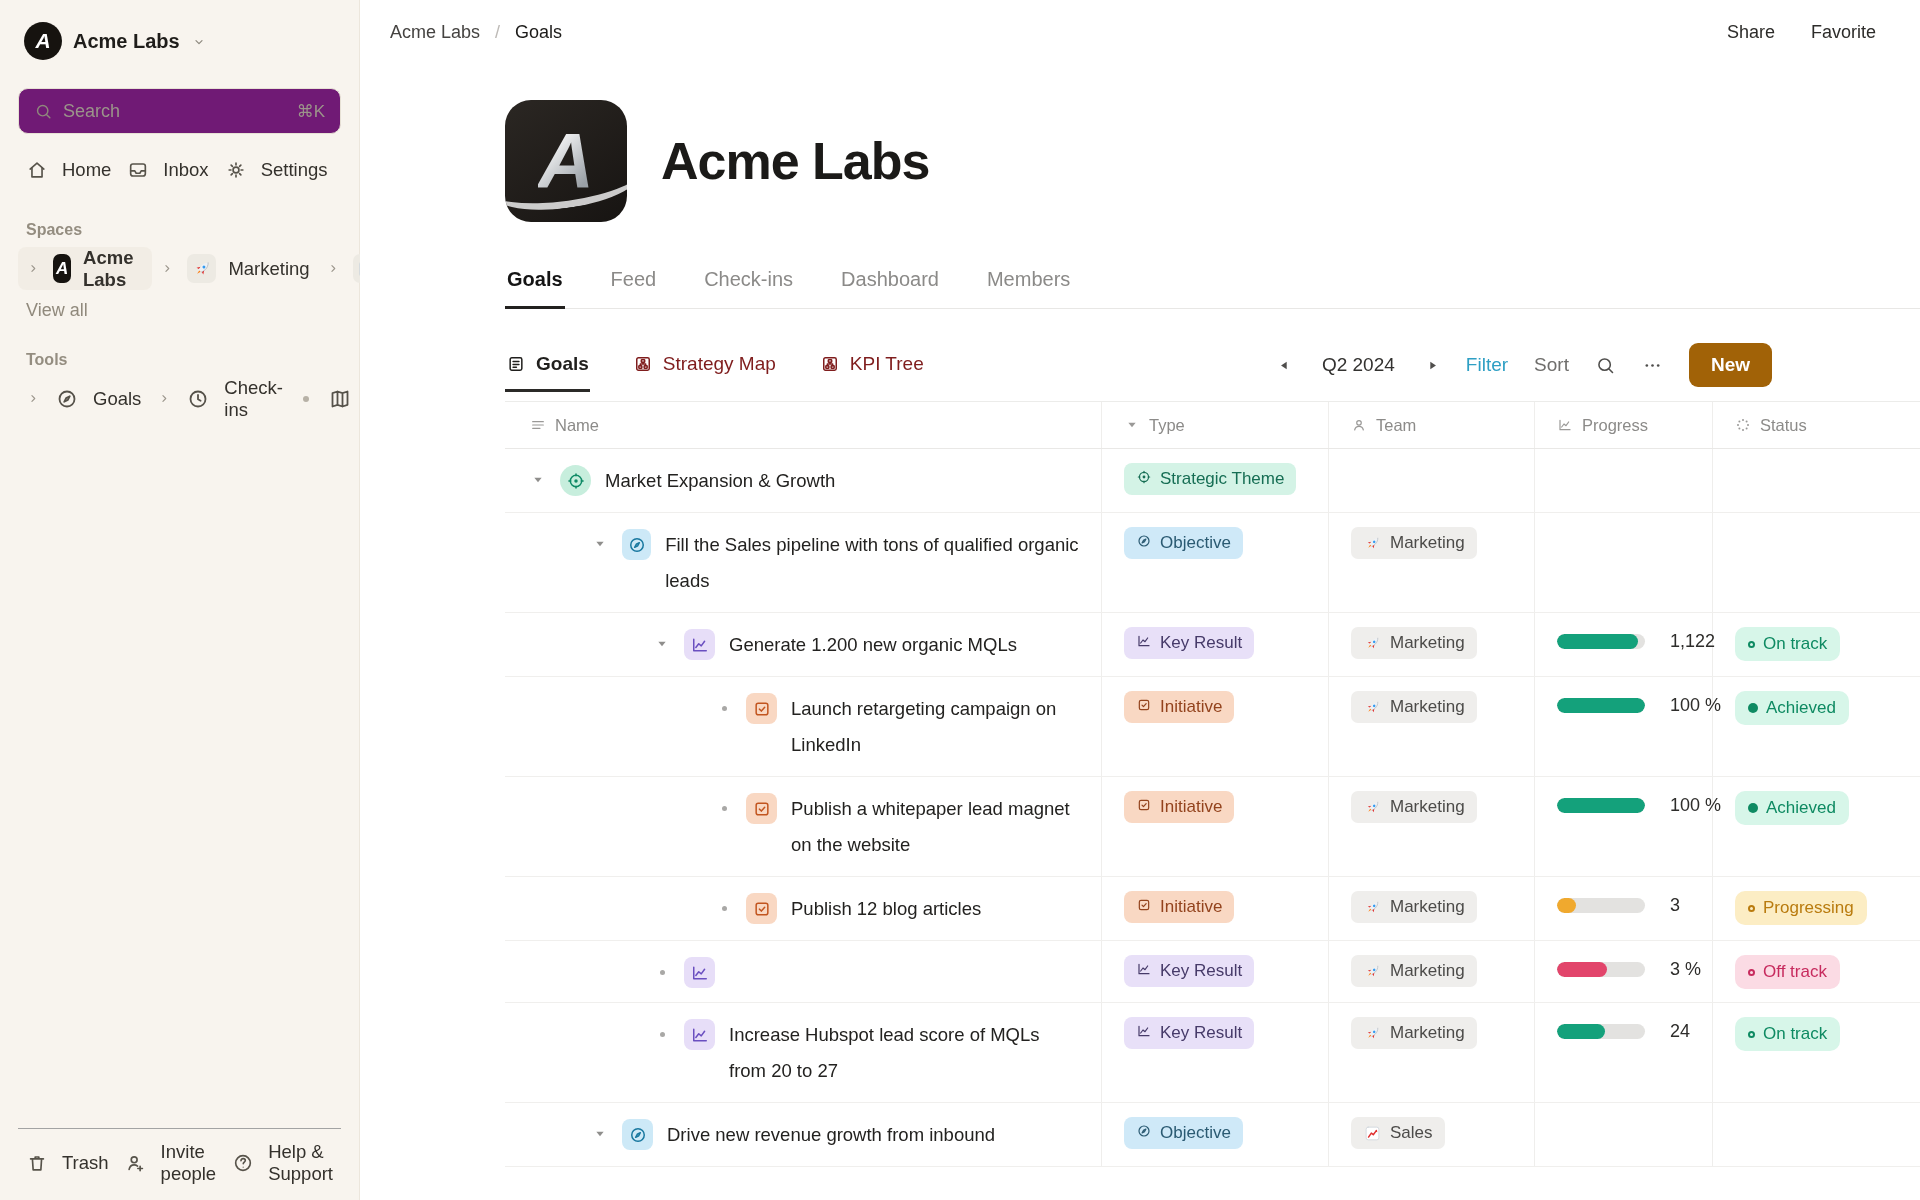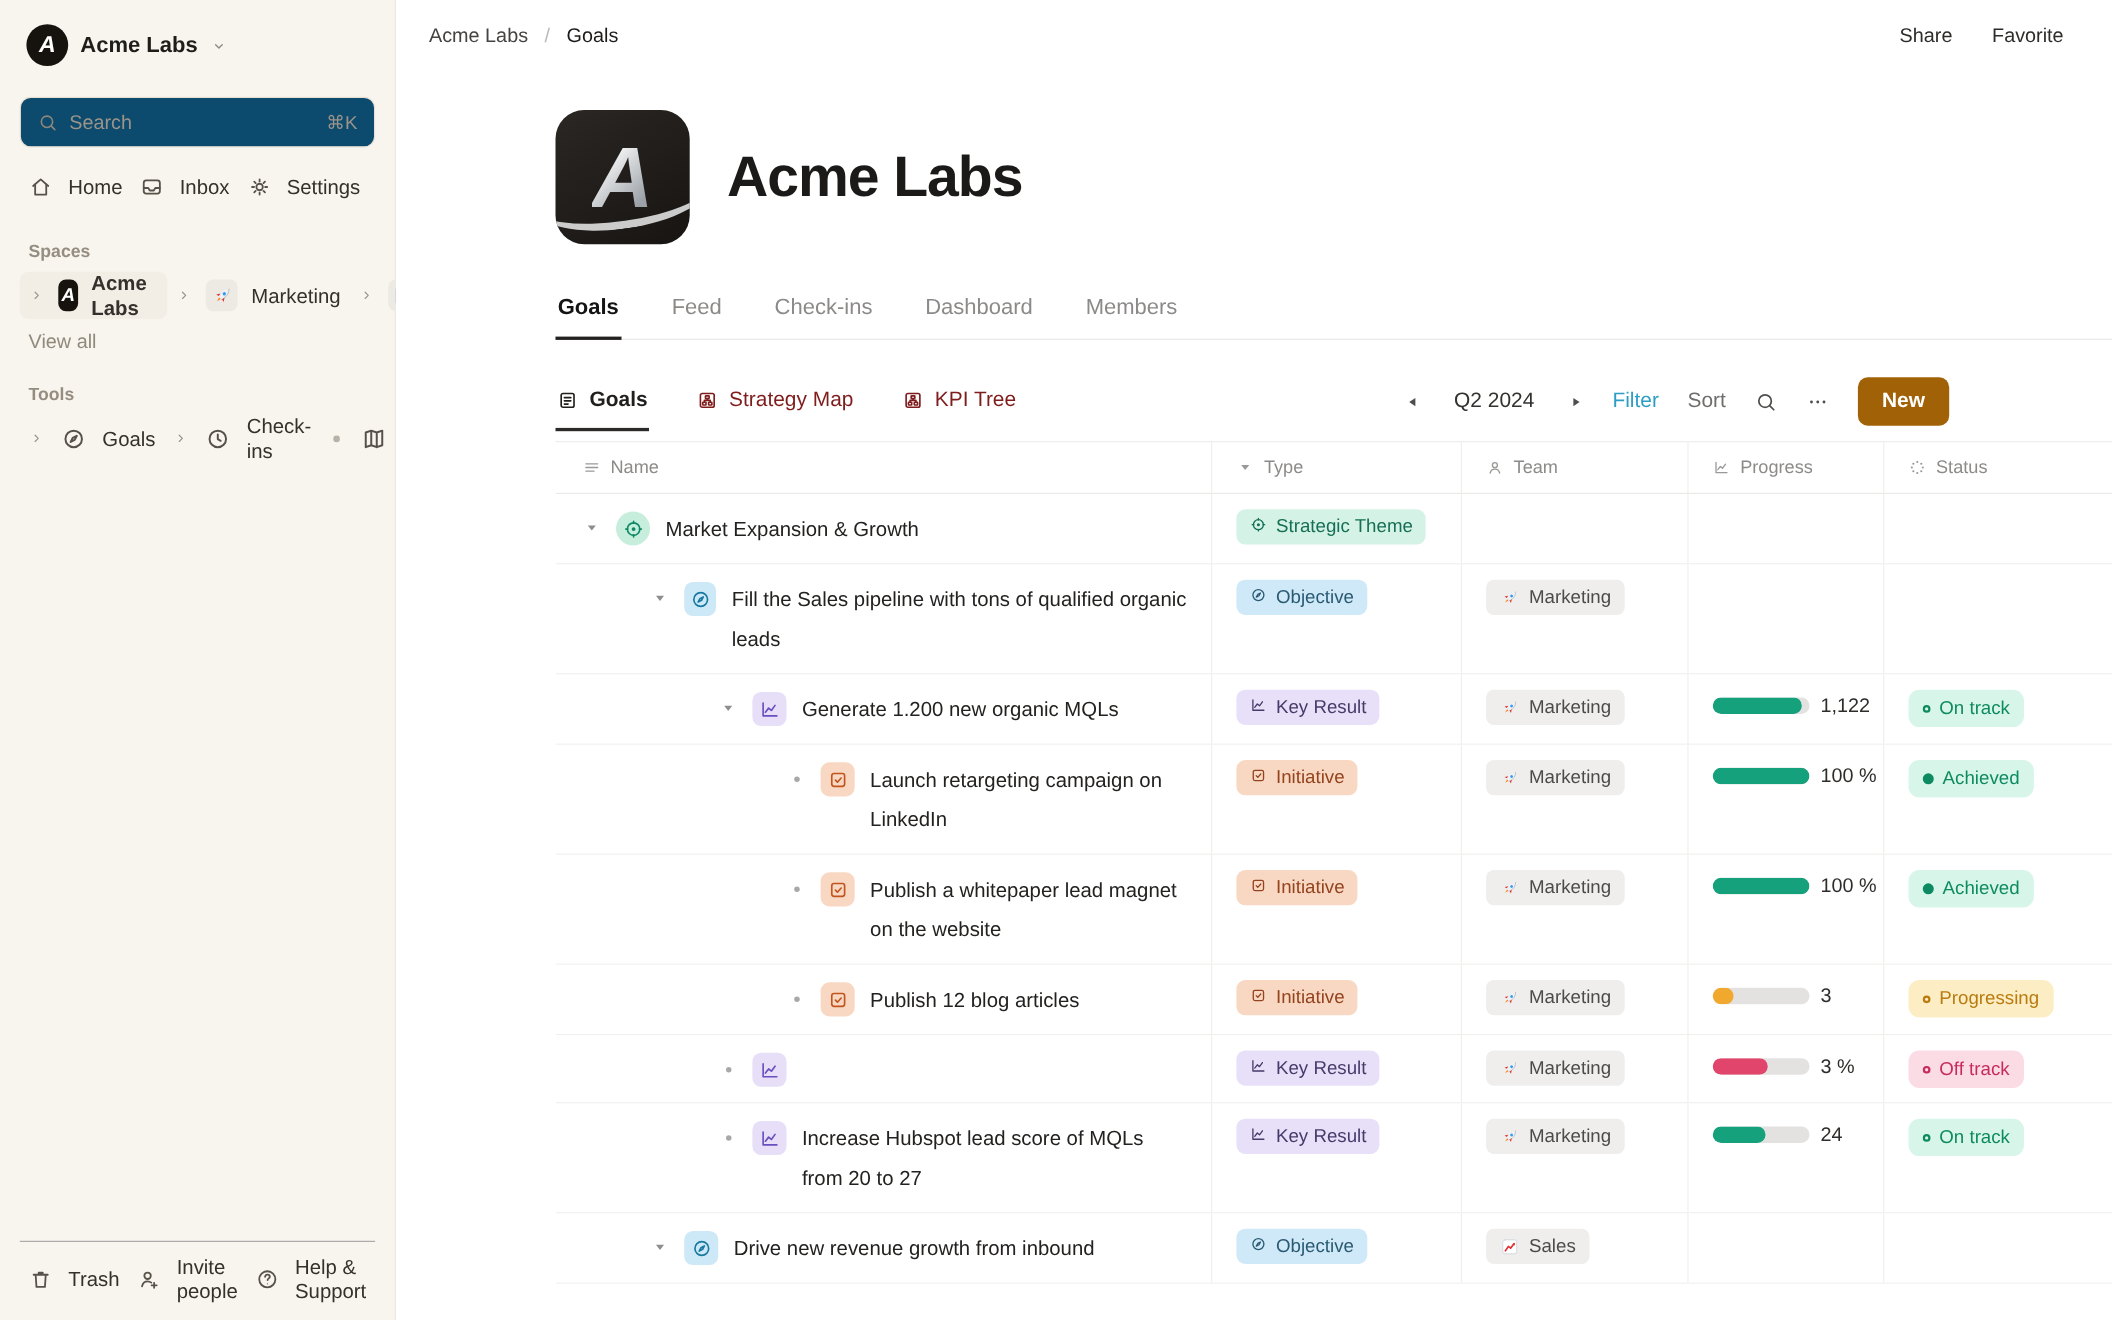--- a/index.html
+++ b/index.html
@@ -12,21 +12,21 @@
 
   
   .sidebar { width:360px; height:1200px; background:#f8f4ee; border-right:1px solid #ece6dc;
              display:flex; flex-direction:column; padding:20px 18px 16px 18px; flex:none; }
   .ws { display:flex; align-items:center; gap:11px; padding:2px 6px; cursor:pointer; }
   .ws-logo { width:38px; height:38px; border-radius:50%; background:#16130f; color:#fff; font-weight:bold;
              font-size:21px; display:flex; align-items:center; justify-content:center; font-style:italic; }
   .ws-name { font-size:20px; font-weight:700; color:#1f1d1a; }
   .ws-chev { width:16px; height:16px; color:#8d887e; margin-top:2px; }
 
-  .search { margin-top:26px; height:46px; background:#0c4a6e; border:1.5px solid #e7e1d5; border-radius:10px;
+  .search { margin-top:26px; height:46px; background:#701a75; border:1.5px solid #e7e1d5; border-radius:10px;
             display:flex; align-items:center; padding:0 15px; gap:10px; color:#9b948a; cursor:text; }
   .search .ic { width:19px; height:19px; color:#8f887c; }
   .search-ph { font-size:18px; flex:1; }
   .search-kb { font-size:17px; color:#9b948a; }
 
   .side-list { margin-top:14px; display:flex; flex-direction:row; }
   .side-item { height:43px; display:flex; align-items:center; gap:14px; padding:0 8px; border-radius:8px;
                font-size:18.5px; color:#34312c; cursor:pointer; }
   .side-item .lead { width:22px; height:22px; color:#57534a; }
   .sec { margin:30px 0 6px 8px; font-size:16px; font-weight:700; color:#948d80; }
@@ -118,21 +118,21 @@
   .badge .ic { width:16px; height:16px; }
   .b-theme { background:#d4f3e6; color:#166e54; }
   .b-objective { background:#cfe9f8; color:#2a5a72; }
   .b-key-result { background:#e8e0f8; color:#463a69; }
   .b-initiative { background:#f9d8c3; color:#93431d; }
 
   .team { display:inline-flex; align-items:center; gap:8px; padding:6px 12px; border-radius:7px; background:#efeeec;
           font-size:17px; color:#4c4b49; white-space:nowrap; }
   .team .ic { width:19px; height:19px; }
 
-  .prog { display:flex; align-items:center; gap:10px; margin-top:4px; }
+  .prog { display:flex; align-items:center; gap:25px; margin-top:4px; }
   .ptrack { width:88px; height:15px; border-radius:8px; background:#e3e2e0; overflow:hidden; }
   .pfill { height:100%; border-radius:8px; }
   .p-teal { background:#14a17b; } .p-orange { background:#f0a92e; } .p-red { background:#e2456b; }
   .pval { font-size:18px; color:#2e2d2b; white-space:nowrap; }
 
   .status { display:inline-flex; align-items:center; gap:8px; padding:7px 13px; border-radius:10px; font-size:17px;
             white-space:nowrap; }
   .s-on-track,.s-achieved { background:#d7f6e9; color:#0e8a62; }
   .s-progressing { background:#fcedc4; color:#b97b0e; }
   .s-off-track { background:#fbdbe4; color:#c72b5e; }

